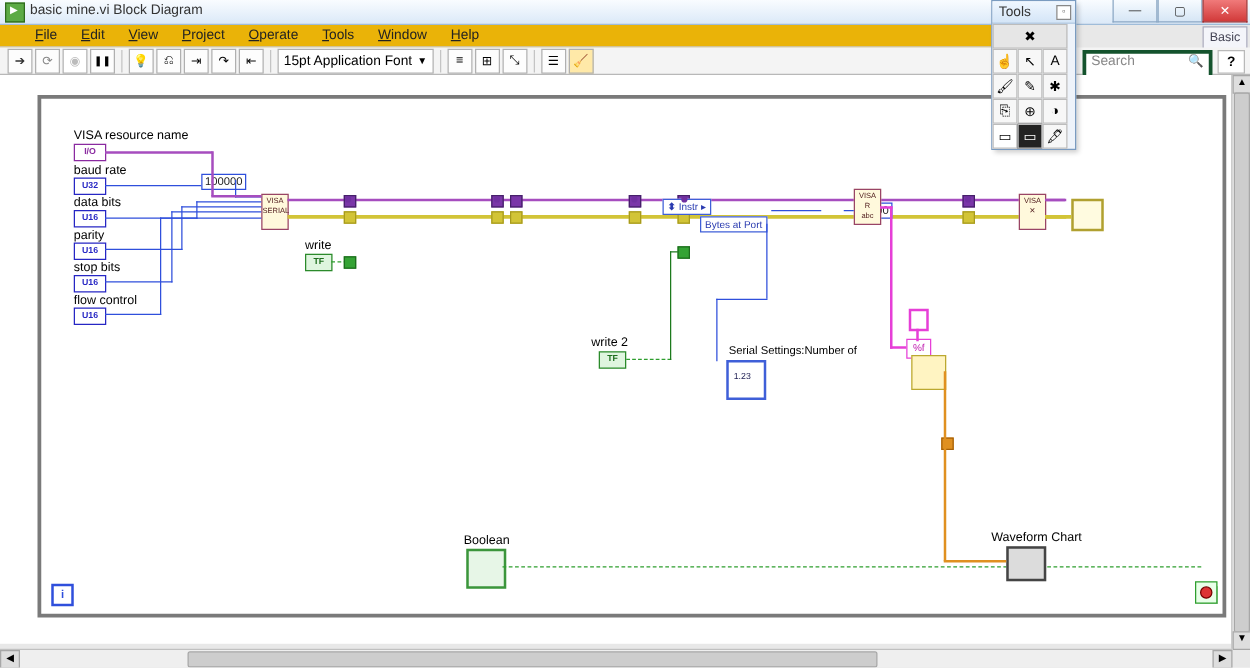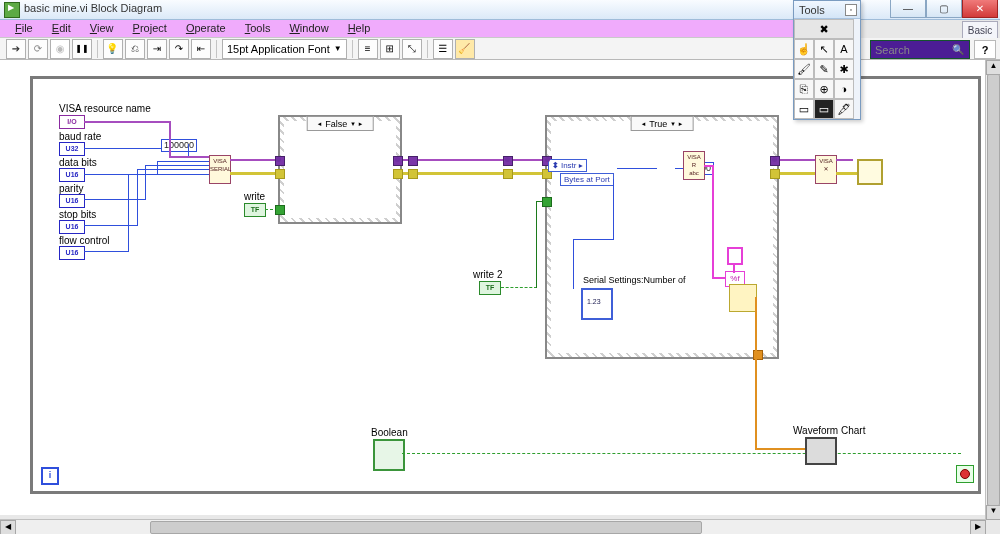--- a/index.html
+++ b/index.html
@@ -38,22 +38,22 @@
     width: 34px; height: 17px; margin-left: 0;
     background: linear-gradient(#f7fbff,#d6e6f5);
     border: 1px solid #8aa7c4; border-top: none;
     display: flex; align-items: center; justify-content: center;
     font-size: 10px; color: #333;
   }
   .winbtn.close { background: linear-gradient(#f07a7a,#d23a3a); color: #fff; border-color:#a02323;}
   
   .menubar {
     position: absolute; left: 0; top: 20px; width: 844px; height: 18px;
-    background: #f0abfc; border-bottom: 1px solid #c9c9c9;
-    padding-left: 7px; box-sizing: border-box;
+    background: #eab308; border-bottom: 1px solid #c9c9c9;
+    padding-left: 20px; box-sizing: border-box;
   }
   .menubar span {
     display: inline-block; padding: 2px 8px; color: #222; cursor: default;
   }
   .menubar span u { text-decoration: underline; }
   
   .toolbar {
     position: absolute; left: 0; top: 38px; width: 1000px; height: 22px;
     background: #f4f4f4; border-bottom: 1px solid #b8b8b8;
     display: flex; align-items: center; padding-left: 6px; gap: 2px;
@@ -72,21 +72,21 @@
   .tbtn.bulb::after{content:"💡";font-size:10px;}
   .sep { width:1px;height:18px;background:#c4c4c4;margin:0 3px;}
   .fontbox {
     height: 18px; display:flex;align-items:center;
     border:1px solid #b0b0b0;background:#fff;
     padding: 0 4px; font-size: 11px;
   }
   .fontbox .arrow{margin-left:4px;font-size:8px;}
   .searchbox {
     position:absolute; right:30px; top:40px; width:90px; height:17px;
-    border:1px solid #14532d; background:#4c1d95; display:flex; align-items:center;
+    border:3px solid #14532d; background:#ffffff; display:flex; 
     padding:0 4px; font-size:11px; color:#888;
   }
   .searchbox .mag { margin-left:auto; font-size:10px; color:#888;}
   .helpbtn {
     position:absolute; right:4px; top:40px; width:20px; height:17px;
     border:1px solid #b9b9b9; background:#fff; display:flex;align-items:center;justify-content:center;
     font-size:11px; font-weight:bold;
   }
   
   .basictag {
@@ -363,64 +363,46 @@
     <div class="wire w-purple" style="left:136px;top:42px;width:2px;height:36px;"></div>
     <div class="wire w-purple" style="left:136px;top:77px;width:40px;height:2px;"></div>
     <div class="wire w-purple" style="left:197px;top:80px;width:623px;height:2px;"></div>
 
     <div class="wire w-yellow" style="left:197px;top:93px;width:623px;"></div>
 
     <div class="lbl" style="left:211px;top:112px;">write</div>
     <div class="term-tf" style="left:211px;top:124px;">TF</div>
     <div class="wire dotted-green" style="left:232px;top:130px;width:13px;"></div>
 
-    <div class="case" style="left:245px;top:36px;width:120px;height:105px;">
-      <div class="case-inner"></div>
-      <div class="case-sel">
-        <span class="tri">◂</span>
-        <span>False</span>
-        <span class="tri">▾</span>
-        <span class="tri">▸</span>
-      </div>
-    </div>
 
     <div class="tunnel" style="left:242px;top:77px;"></div>
     <div class="tunnel y" style="left:242px;top:90px;"></div>
     <div class="tunnel" style="left:360px;top:77px;"></div>
     <div class="tunnel y" style="left:360px;top:90px;"></div>
     <div class="tunnel g" style="left:242px;top:126px;"></div>
 
     <div class="tunnel" style="left:375px;top:77px;"></div>
     <div class="tunnel y" style="left:375px;top:90px;"></div>
     <div class="tunnel" style="left:470px;top:77px;"></div>
     <div class="tunnel y" style="left:470px;top:90px;"></div>
 
     <div class="lbl" style="left:440px;top:190px;">write 2</div>
     <div class="term-tf" style="left:446px;top:202px;">TF</div>
     <div class="wire dotted-green" style="left:468px;top:208px;width:36px;"></div>
     <div class="wire w-dgreen" style="left:503px;top:122px;width:1px;height:87px;"></div>
     <div class="wire w-dgreen" style="left:503px;top:122px;width:9px;height:1px;"></div>
 
-    <div class="case" style="left:512px;top:36px;width:230px;height:240px;">
-      <div class="case-inner"></div>
-      <div class="case-sel">
-        <span class="tri">◂</span>
-        <span>True</span>
-        <span class="tri">▾</span>
-        <span class="tri">▸</span>
-      </div>
-    </div>
     <div class="tunnel" style="left:509px;top:77px;"></div>
     <div class="tunnel y" style="left:509px;top:90px;"></div>
     <div class="tunnel g" style="left:509px;top:118px;"></div>
     <div class="tunnel" style="left:737px;top:77px;"></div>
     <div class="tunnel y" style="left:737px;top:90px;"></div>
     <div class="tunnel o" style="left:720px;top:271px;"></div>
 
-    <div class="bytesport" style="left:515px;top:80px;"><b>⬍</b> <span>Instr</span> ▸</div>
+    <div class="bytesport" style="left:497px;top:80px;"><b>⬍</b> <span>Instr</span> ▸</div>
     <div class="bytesport" style="left:527px;top:94px;">Bytes at Port</div>
 
     <div class="wire w-blue" style="left:580px;top:100px;width:1px;height:60px;"></div>
     <div class="wire w-blue" style="left:540px;top:160px;width:41px;height:1px;"></div>
     <div class="wire w-blue" style="left:540px;top:160px;width:1px;height:50px;"></div>
 
     <div class="lbl" style="left:550px;top:196px;font-size:9px;">Serial Settings:Number of</div>
     <div class="serialnum" style="left:548px;top:209px;"></div>
 
     <div class="const" style="left:660px;top:83px;">500</div>

